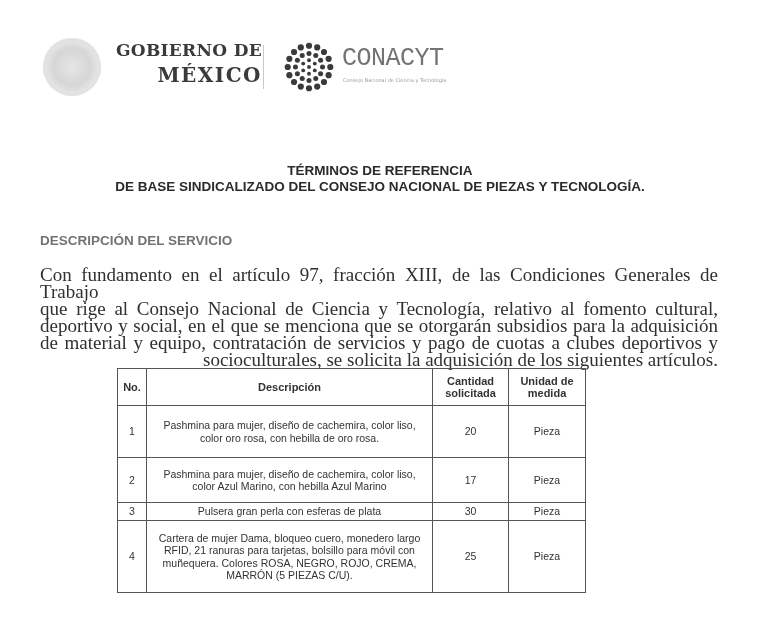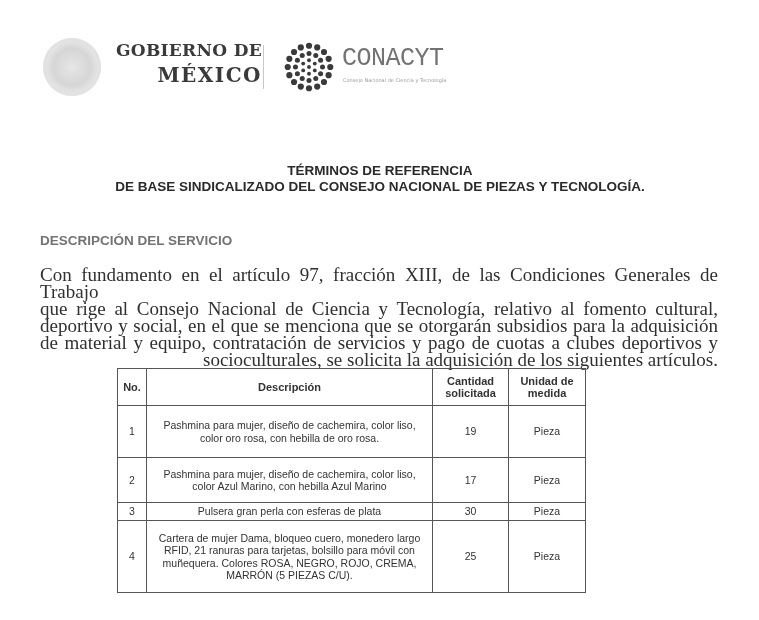--- a/index.html
+++ b/index.html
@@ -117,21 +117,21 @@
       <th class="c-no">No.</th>
       <th class="c-desc" style="text-align:center">Descripción</th>
       <th class="c-qty">Cantidad solicitada</th>
       <th class="c-unit">Unidad de medida</th>
     </tr>
   </thead>
   <tbody>
     <tr class="r1">
       <td class="c-no">1</td>
       <td class="c-desc">Pashmina para mujer, diseño de cachemira, color liso, color oro rosa, con hebilla de oro rosa.</td>
-      <td class="c-qty">19</td>
+      <td class="c-qty">20</td>
       <td class="c-unit">Pieza</td>
     </tr>
     <tr class="r2">
       <td class="c-no">2</td>
       <td class="c-desc">Pashmina para mujer, diseño de cachemira, color liso, color Azul Marino, con hebilla Azul Marino</td>
       <td class="c-qty">17</td>
       <td class="c-unit">Pieza</td>
     </tr>
     <tr class="r3">
       <td class="c-no">3</td>

